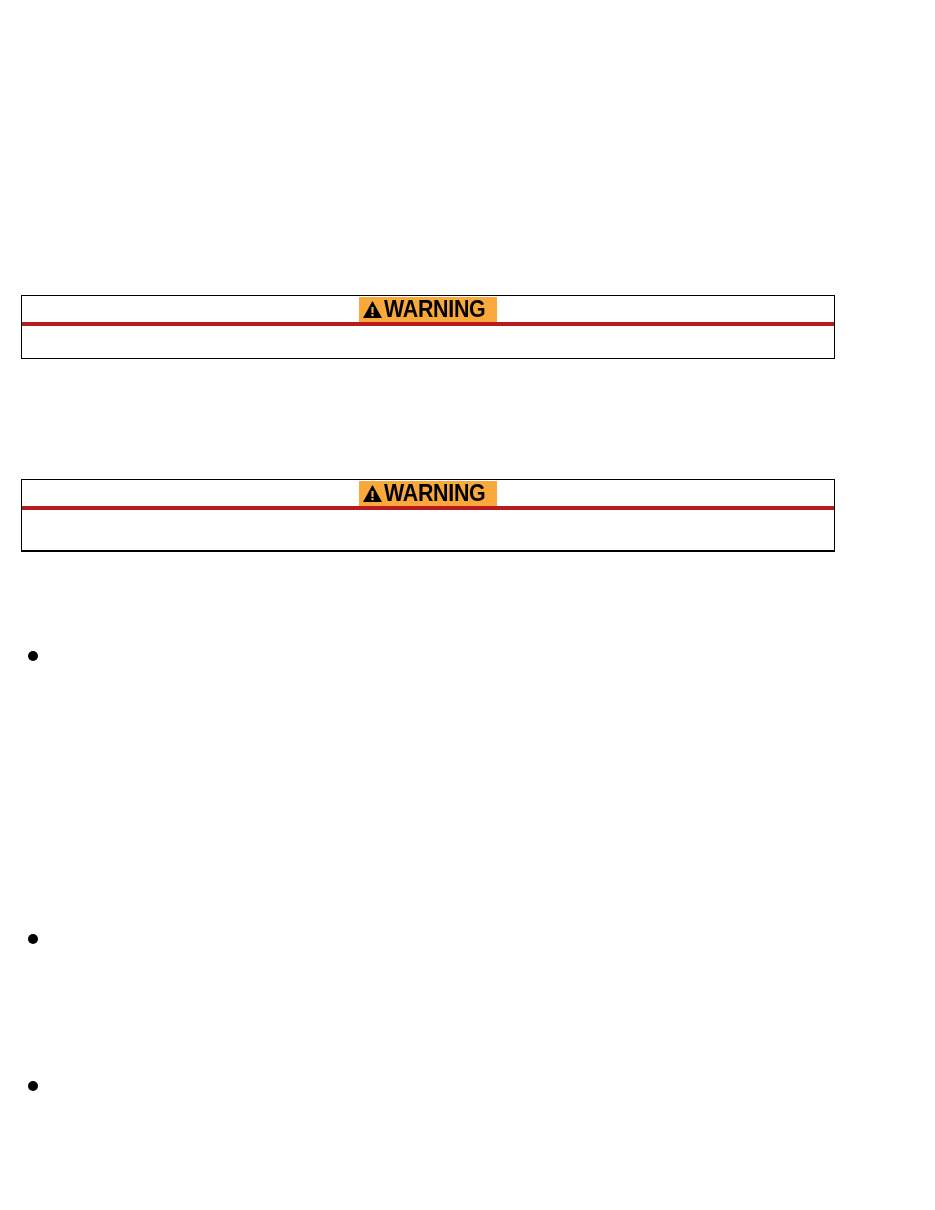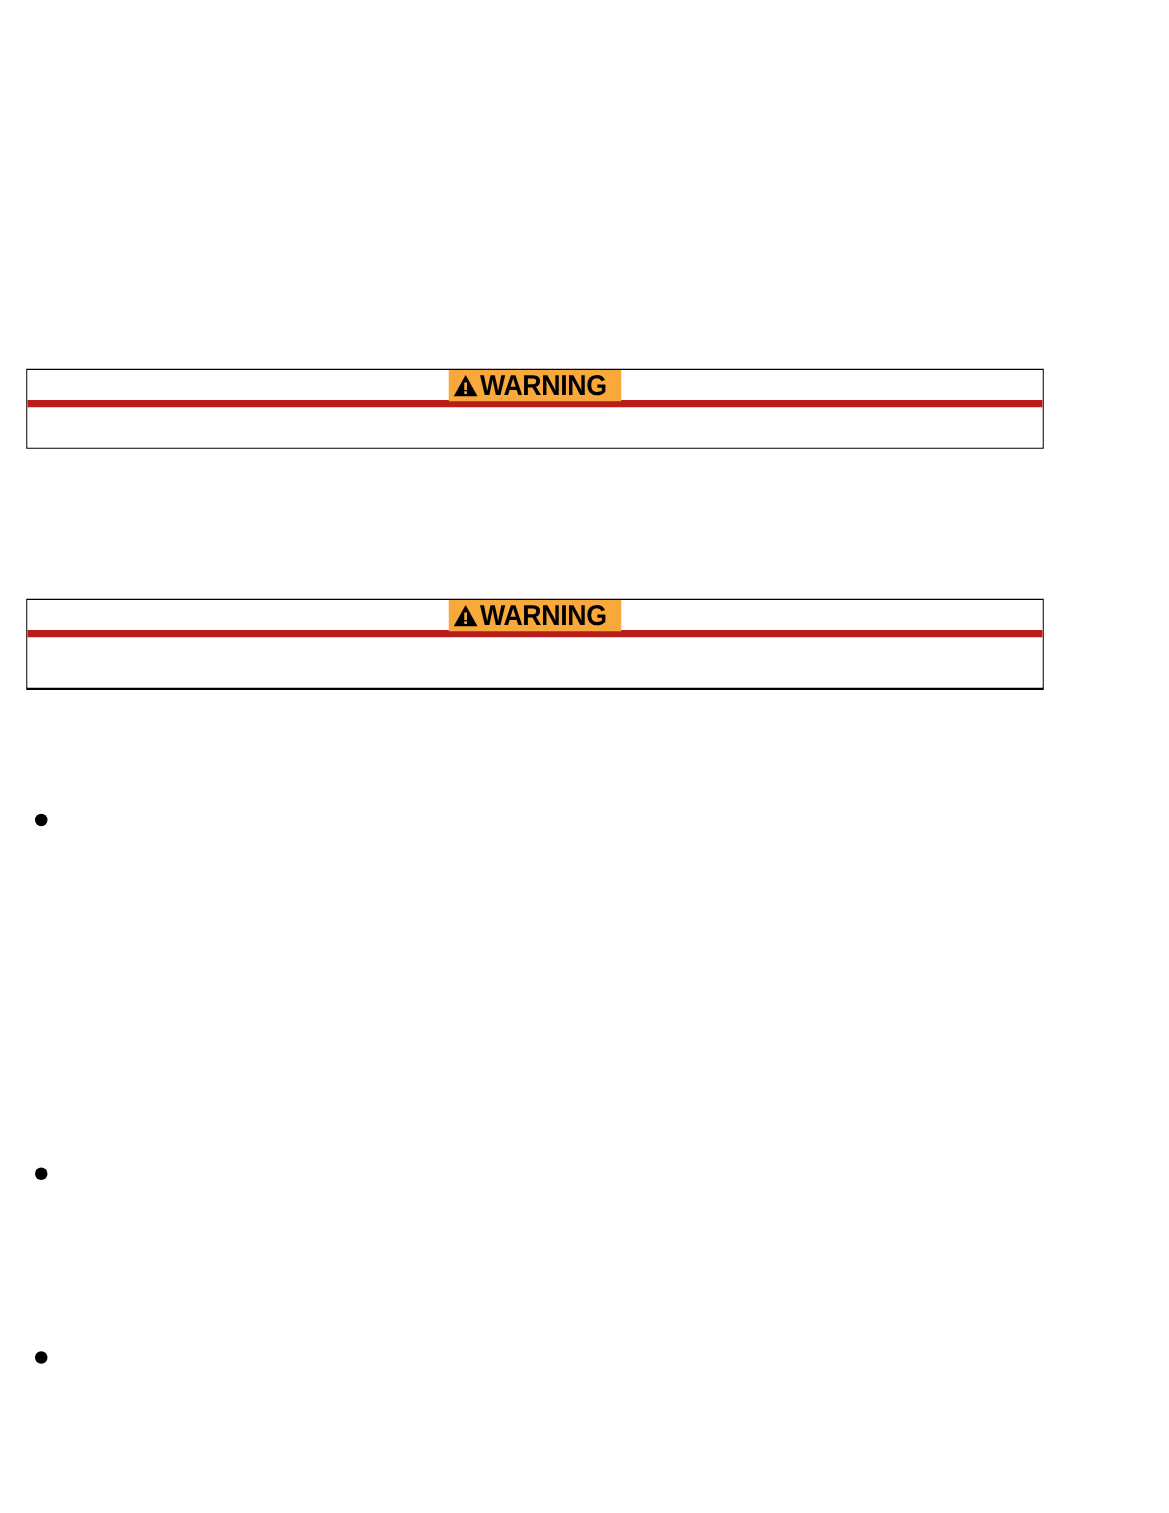--- a/index.html
+++ b/index.html
@@ -28,21 +28,21 @@
     position: absolute;
     box-sizing: border-box;
     background: #ffffff;
     border: 1px solid #000000;
     border-collapse: collapse;
   }
 
   .warning-header {
     box-sizing: border-box;
     width: 100%;
-    border-bottom: 6px solid #b91c1c;
+    border-bottom: 4px solid #b91c1c;
     display: flex;
     align-items: center;
     justify-content: center;
     background: #ffffff;
     padding: 0;
   }
 
   .warning-body {
     box-sizing: border-box;
     width: 100%;

